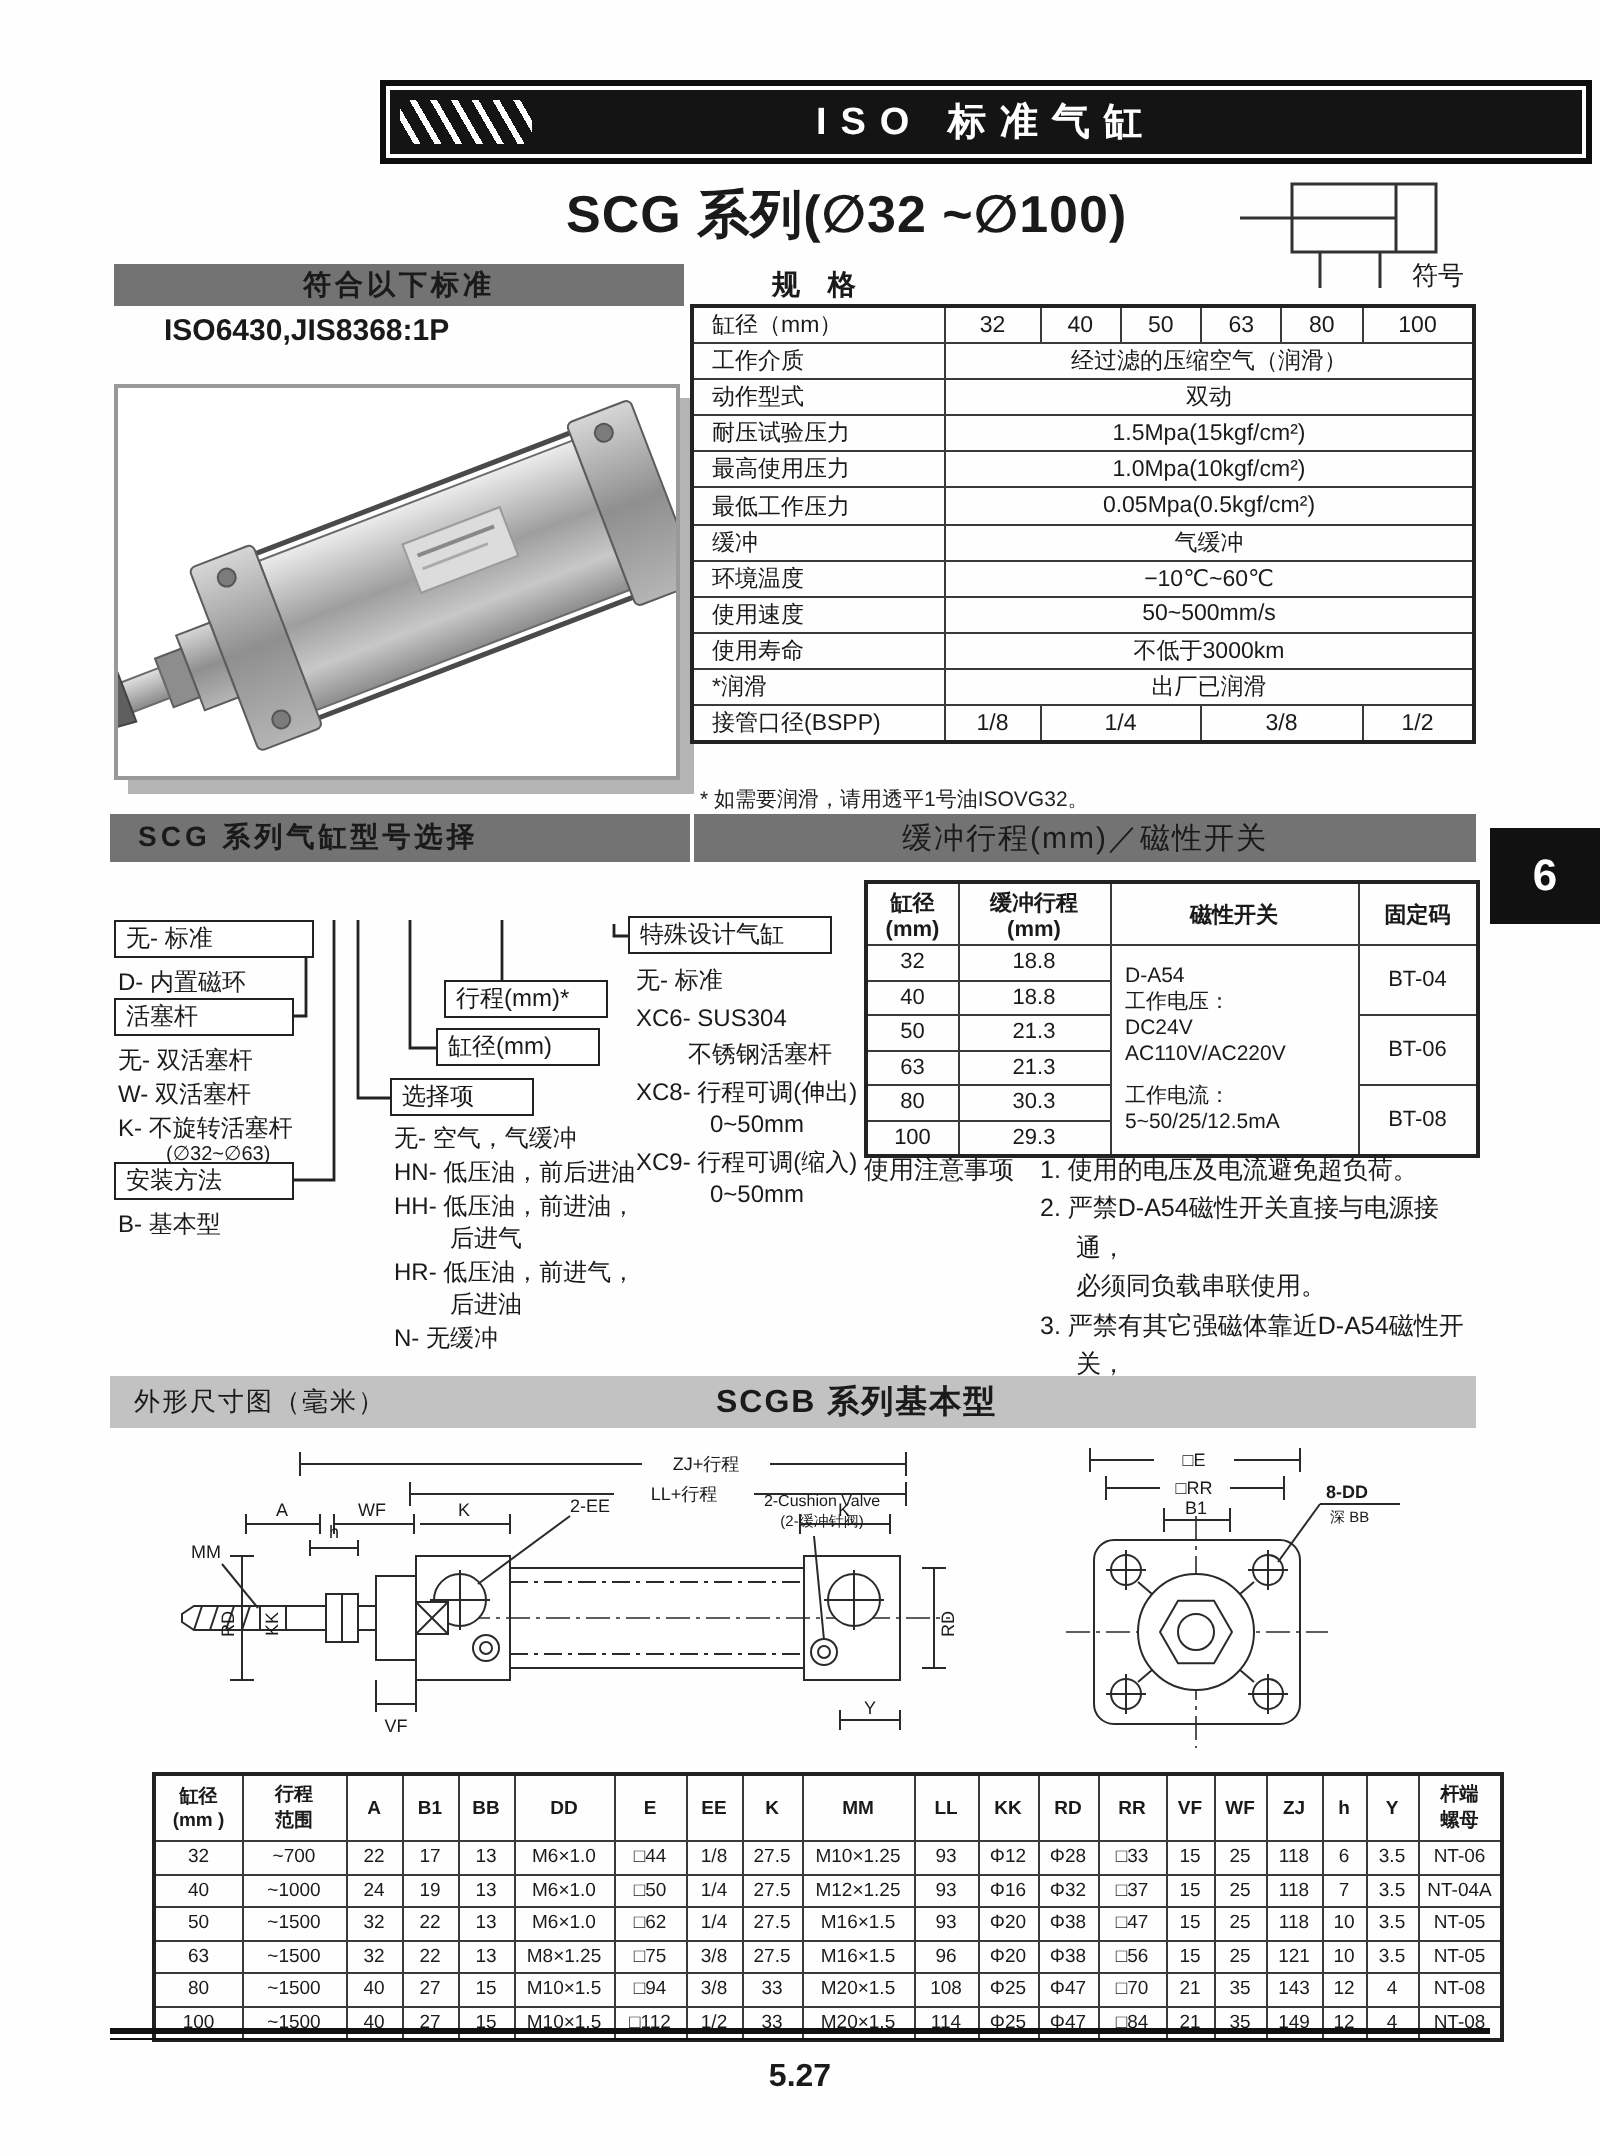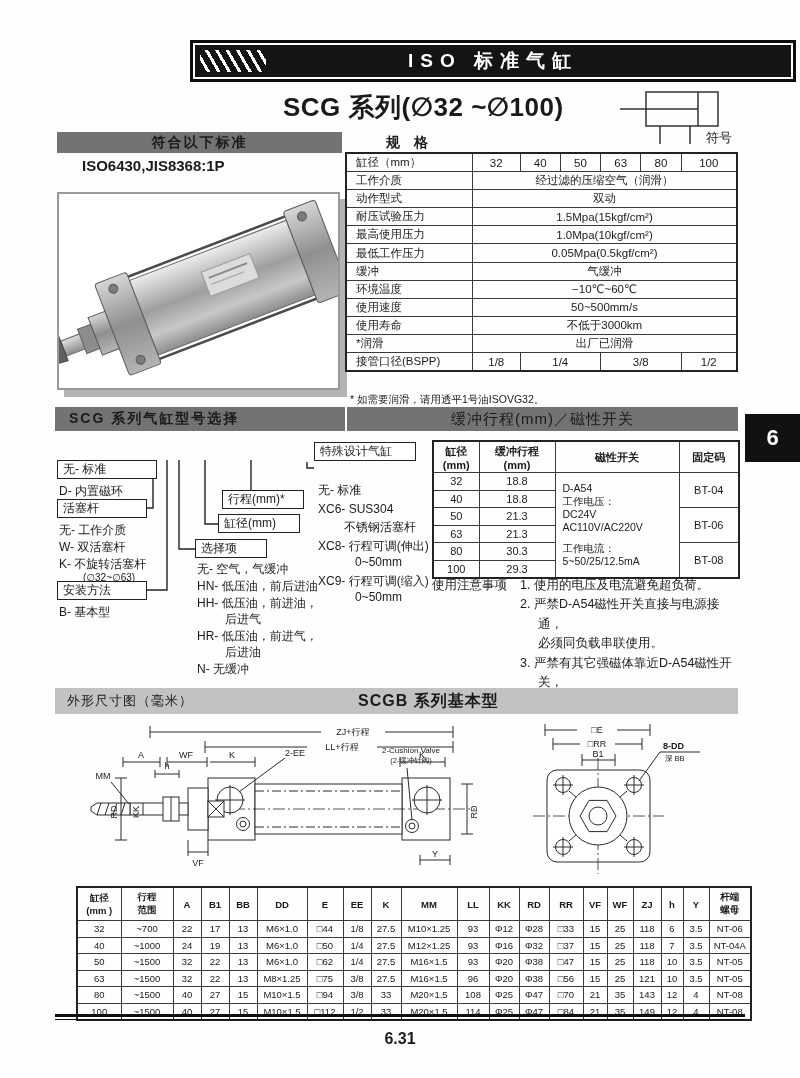--- a/index.html
+++ b/index.html
@@ -226,41 +226,41 @@
         <path d="M150,28 V92 H163"></path>
         <path d="M196,28 V58"></path>
         <path d="M252,30 V36 H259"></path>
       </g>
     </svg>
 
     <div class="abs mbox" style="left:2px;top:28px;width:100px;">无- 标准</div>
     <div class="abs mitem" style="left:4px;top:51px;">D- 内置磁环</div>
 
     <div class="abs mbox" style="left:2px;top:67px;width:90px;">活塞杆</div>
-    <div class="abs mitem" style="left:4px;top:90px;">无- 工作介质</div>
+    <div class="abs mitem" style="left:4px;top:90px;">无- 双活塞杆</div>
     <div class="abs mitem" style="left:4px;top:107px;">W- 双活塞杆</div>
     <div class="abs mitem" style="left:4px;top:124px;">K- 不旋转活塞杆</div>
     <div class="abs mitem msmall" style="left:28px;top:140px;">(∅32~∅63)</div>
 
     <div class="abs mbox" style="left:2px;top:149px;width:90px;">安装方法</div>
     <div class="abs mitem" style="left:4px;top:172px;">B- 基本型</div>
 
     <div class="abs mbox" style="left:167px;top:58px;width:82px;">行程(mm)*</div>
     <div class="abs mbox" style="left:163px;top:82px;width:82px;">缸径(mm)</div>
 
     <div class="abs mbox" style="left:140px;top:107px;width:72px;">选择项</div>
     <div class="abs mitem" style="left:142px;top:129px;">无- 空气，气缓冲</div>
     <div class="abs mitem" style="left:142px;top:146px;">HN- 低压油，前后进油</div>
     <div class="abs mitem" style="left:142px;top:163px;">HH- 低压油，前进油，</div>
     <div class="abs mitem" style="left:170px;top:179px;">后进气</div>
     <div class="abs mitem" style="left:142px;top:196px;">HR- 低压油，前进气，</div>
     <div class="abs mitem" style="left:170px;top:212px;">后进油</div>
     <div class="abs mitem" style="left:142px;top:229px;">N- 无缓冲</div>
 
-    <div class="abs mbox" style="left:259px;top:10px;width:102px;">特殊设计气缸</div>
+    <div class="abs mbox" style="left:259px;top:26px;width:102px;">特殊设计气缸</div>
     <div class="abs mitem" style="left:263px;top:50px;">无- 标准</div>
     <div class="abs mitem" style="left:263px;top:70px;">XC6- SUS304</div>
     <div class="abs mitem" style="left:289px;top:87px;">不锈钢活塞杆</div>
     <div class="abs mitem" style="left:263px;top:106px;">XC8- 行程可调(伸出)</div>
     <div class="abs mitem" style="left:300px;top:123px;">0~50mm</div>
     <div class="abs mitem" style="left:263px;top:141px;">XC9- 行程可调(缩入)</div>
     <div class="abs mitem" style="left:300px;top:158px;">0~50mm</div>
   </div>
 
   <table class="cushion abs" style="left:432px;top:440px;">
@@ -657,15 +657,15 @@
           <td>149</td>
           <td>12</td>
           <td>4</td>
           <td>NT-08</td>
         </tr>
       </tbody>
   </table>
 
   <div class="abs footline1" style="left:55px;top:1014px;width:690px;"></div>
   <div class="abs footline2" style="left:55px;top:1019px;width:690px;"></div>
-  <div class="abs pagenum" style="left:0;top:1030px;">6.31</div>
+  <div class="abs pagenum" style="left:0;top:1030px;">5.27</div>
 
 </div>
 
 </body></html>

